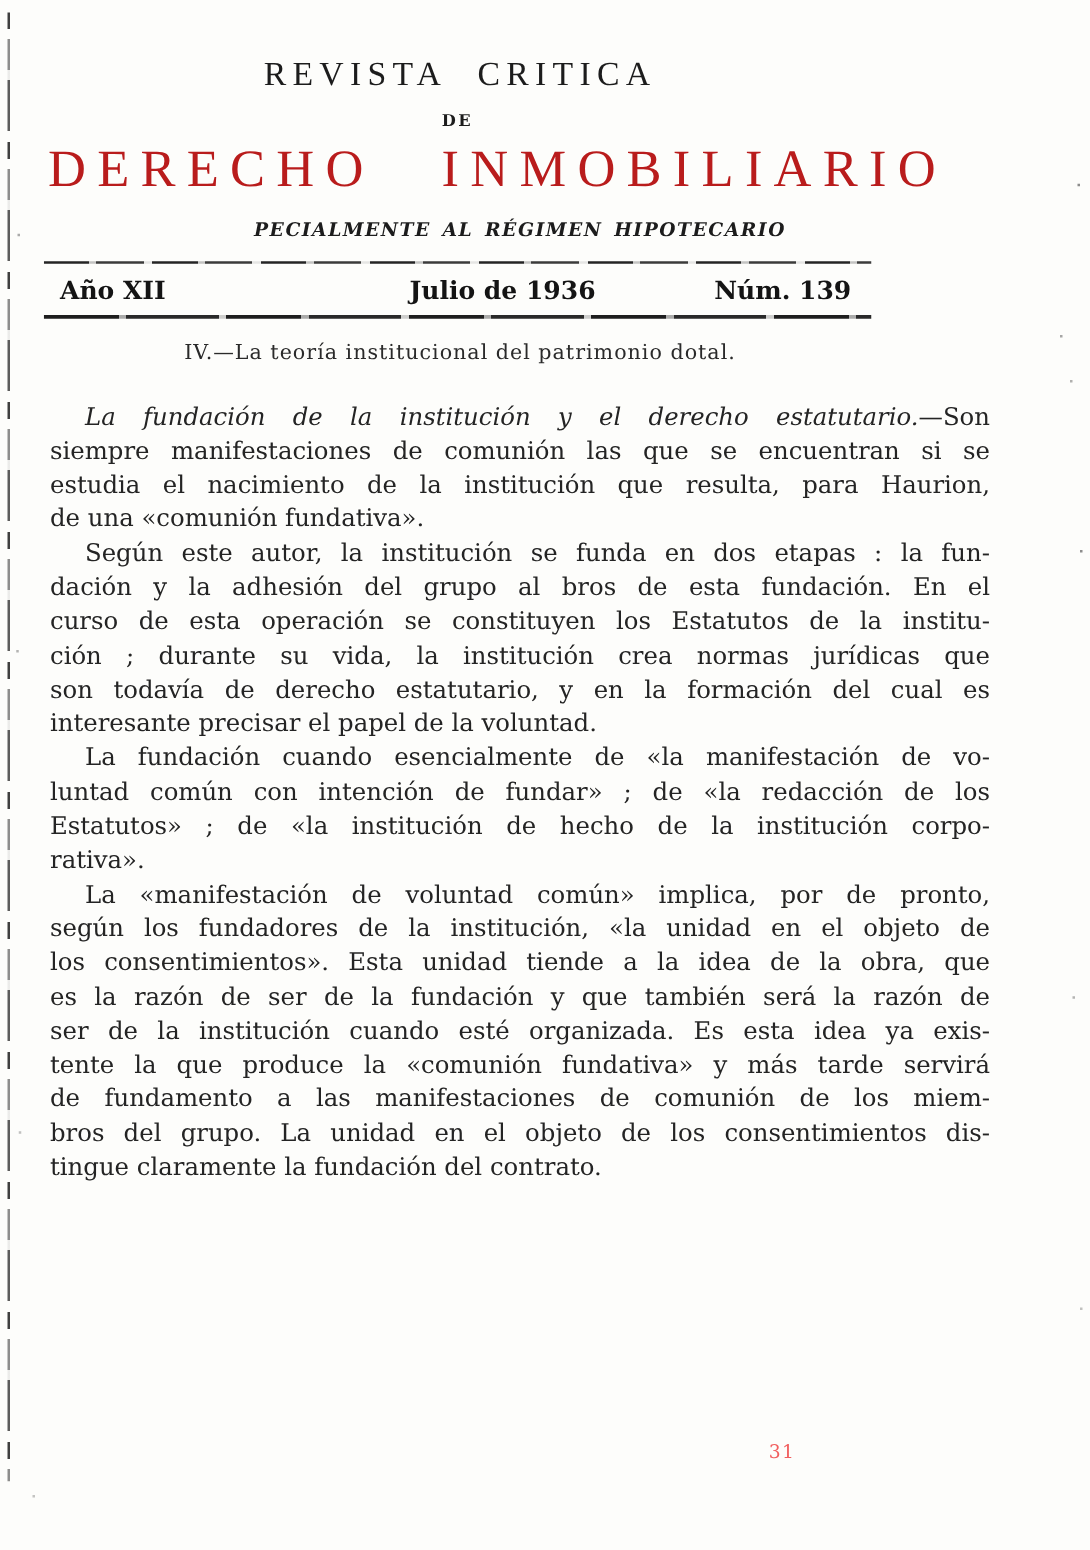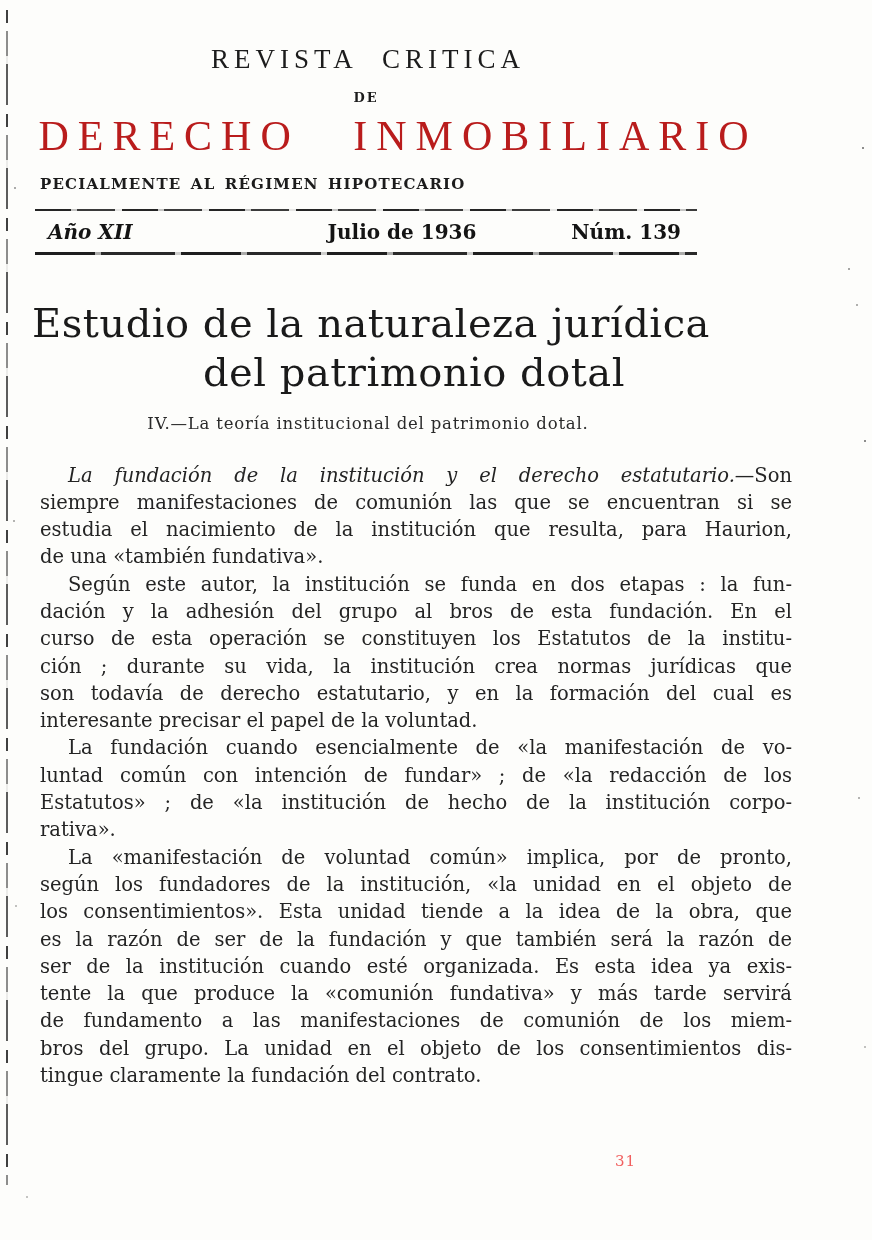--- a/index.html
+++ b/index.html
@@ -49,39 +49,39 @@
     color:#1c1c1c;
   }
   .m3{
     font-family:"Liberation Serif", serif;
     font-size:42px;letter-spacing:9px;word-spacing:34px;
     text-align:center;position:relative;left:-18px;margin-top:7px;
     color:#b91c1c;white-space:nowrap;
   }
   .subtitle{margin-top:13px;font-weight:bold;font-size:15px;color:#1c1c1c;}
   .subtitle .s1{text-align:justify;text-align-last:justify;letter-spacing:1px;line-height:23px;}
-  .subtitle .s2{text-align:left;letter-spacing:1.2px;word-spacing:3px;line-height:23px;}
+  .subtitle .s2{text-align:center;letter-spacing:1.2px;word-spacing:3px;line-height:23px;font-style:italic;}
   
   .issue-band{margin-left:-5px;width:662px;margin-top:13px;}
   .rule{
     height:2px;
     background:repeating-linear-gradient(90deg,
       rgba(25,25,25,.95) 0 36px, rgba(25,25,25,.25) 36px 42px,
       rgba(25,25,25,.85) 42px 80px, rgba(25,25,25,.10) 80px 87px);
   }
   .rule.thick{height:2.5px;
     background:repeating-linear-gradient(90deg,
       rgba(18,18,18,.95) 0 60px, rgba(18,18,18,.35) 60px 66px,
       rgba(18,18,18,.9) 66px 140px, rgba(18,18,18,.2) 140px 146px);
   }
   .issue-row{
     display:grid;grid-template-columns:1fr auto 1fr;align-items:center;
     height:41px;font-weight:bold;font-size:20px;color:#141414;
   }
-  .issue-row .left{text-align:left;padding-left:13px;font-style:italic;}
+  .issue-row .left{text-align:left;padding-left:13px;}
   .issue-row .mid{margin-left:72px;}
   .issue-row .right{text-align:right;padding-right:16px;}
   
   .article-title{
     margin-top:44px;text-align:center;
     font-size:40px;line-height:49px;color:#1a1a1a;
     letter-spacing:.5px;
   }
   .article-title .t1{position:relative;left:-45px;white-space:nowrap;}
   .article-title .t2{position:relative;left:-2px;white-space:nowrap;}
@@ -123,33 +123,29 @@
     <div class="issue-band">
       <div class="rule"></div>
       <div class="issue-row">
         <div class="left">Año XII</div>
         <div class="mid">Julio de 1936</div>
         <div class="right">Núm. 139</div>
       </div>
       <div class="rule thick"></div>
     </div>
 
-    <div class="article-title">
-      <div class="t1">Estudio de la naturaleza jurídica</div>
-      <div class="t2">del patrimonio dotal</div>
-    </div>
 
     <div class="section-heading">IV.—La teoría institucional del patrimonio dotal.</div>
 
     <div class="body-text" id="body-text">
         <div class="para">
           <div class="line indent"><span class="it">La fundación de la institución y el derecho estatutario.</span>—Son</div>
           <div class="line">siempre manifestaciones de comunión las que se encuentran si se</div>
           <div class="line">estudia el nacimiento de la institución que resulta, para Haurion,</div>
-          <div class="line last">de una «también fundativa».</div>
+          <div class="line last">de una «comunión fundativa».</div>
         </div>
         <div class="para">
           <div class="line indent">Según este autor, la institución se funda en dos etapas : la fun-</div>
           <div class="line">dación y la adhesión del grupo al bros de esta fundación. En el</div>
           <div class="line">curso de esta operación se constituyen los Estatutos de la institu-</div>
           <div class="line">ción ; durante su vida, la institución crea normas jurídicas que</div>
           <div class="line">son todavía de derecho estatutario, y en la formación del cual es</div>
           <div class="line last">interesante precisar el papel de la voluntad.</div>
         </div>
         <div class="para">

